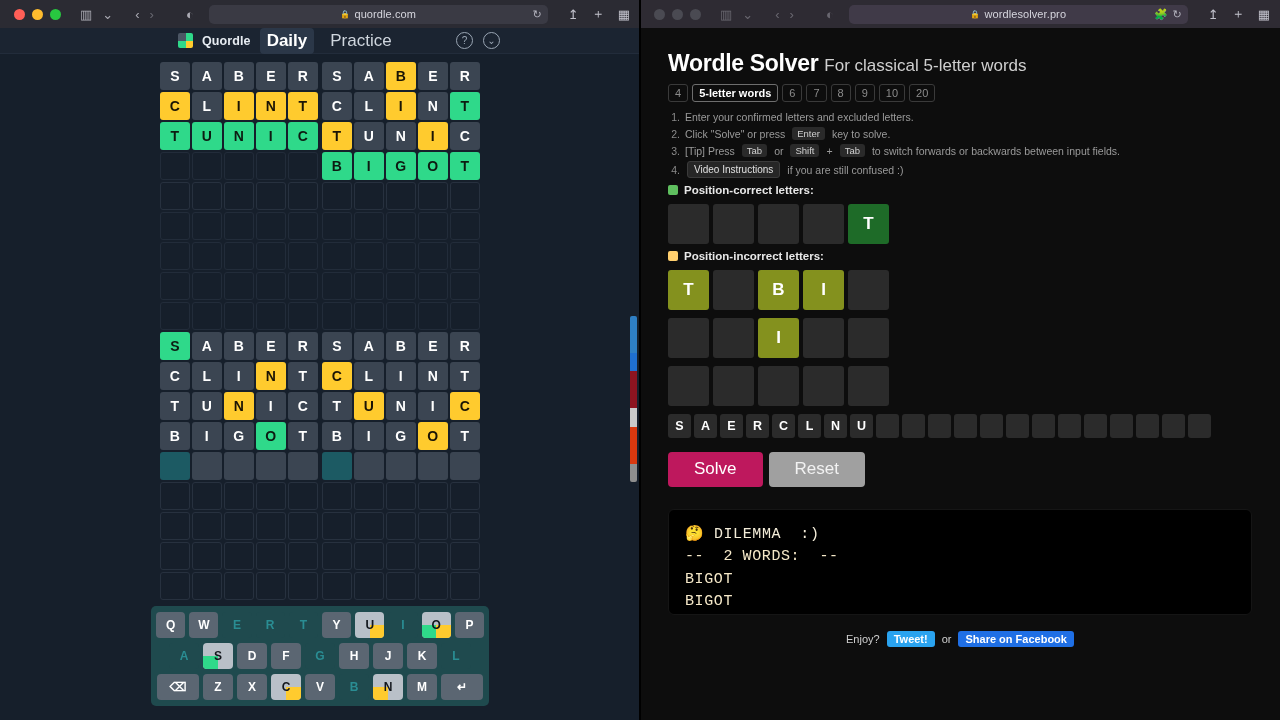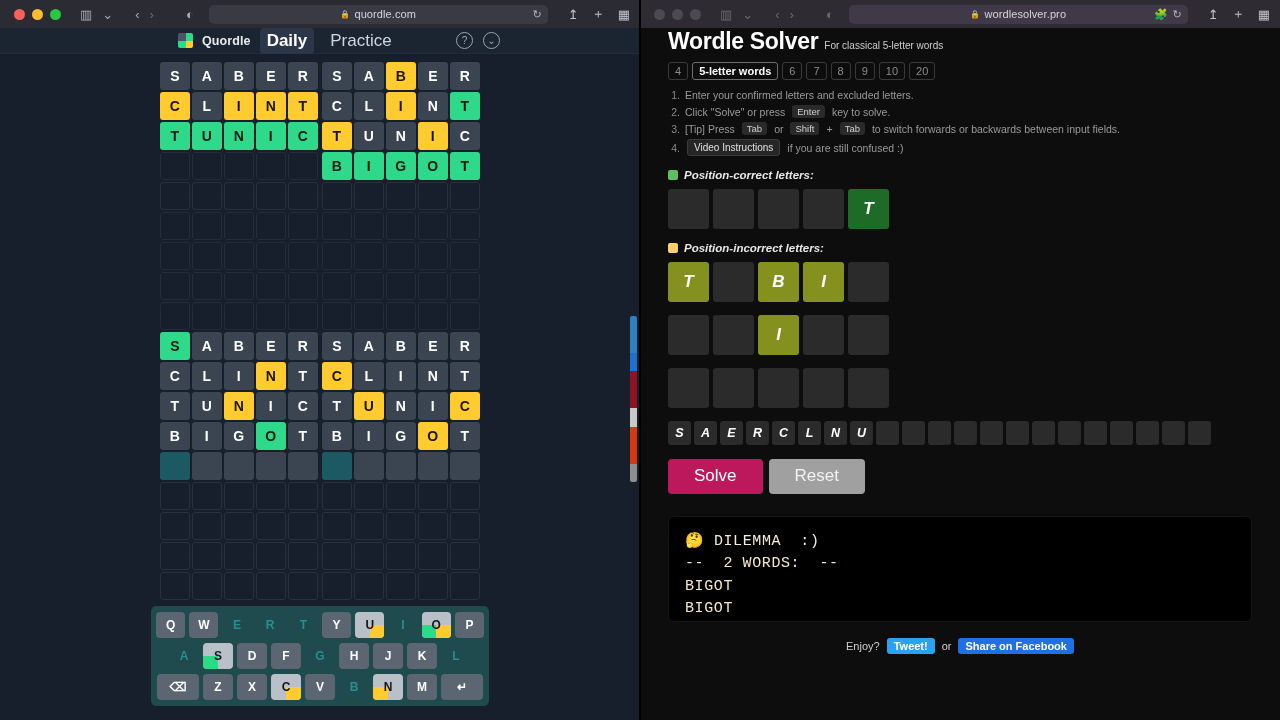--- a/index.html
+++ b/index.html
@@ -82,34 +82,34 @@
   .qg{background:#2fd98a;} .qy{background:#ffcb2e;}
   .key span.lbl{position:relative; z-index:2;}
 
   
   .stripe { position:absolute; right:3px; top:288px; width:7px; height:166px; display:flex; flex-direction:column; border-radius:2px; overflow:hidden;}
   .stripe i{display:block;width:100%;}
 
   
   .right { width: 640px; background:#0b0b0b; }
   .w-body { height:692px; background:#0d0d0d; position:relative; }
-  .w-inner { padding: 0 28px 0 28px; }
+  .w-inner { padding: 22px 28px 0 28px; }
   .w-titlerow { display:flex; align-items:baseline; gap:6px; }
   .w-title { font-size:23px; font-weight:700; color:#fff; letter-spacing:-.3px;}
-  .w-sub { font-size:10px; color:#cfcfcf; }
+  .w-sub { font-size:17px; color:#cfcfcf; }
   .w-tabs { display:flex; gap:4px; margin-top:7px; }
   .w-tab { font-size:11px; color:#8c8c8c; border:1px solid #3a3a3a; border-radius:3px; padding:2px 6px; }
   .w-tab.active { color:#fff; font-weight:700; border-color:#6e6e6e;}
   .w-steps { margin-top:9px; display:flex; flex-direction:column; gap:4px;}
   .w-step { font-size:10.5px; color:#9a9a9a; display:flex; gap:5px; align-items:center;}
   .w-num { width:12px; text-align:right; color:#8a8a8a;}
   .kbd { display:inline-block; background:#2a2a2a; border-radius:3px; padding:1px 5px; font-size:9.5px; color:#d2d2d2; margin:0 2px;}
   .kbd.btnish { background:#262626; border:1px solid #3b3b3b; padding:2px 6px; font-size:10px; color:#e0e0e0;}
 
-  .sec { margin-top:13px;font-style:italic; }
+  .sec { margin-top:6px; }
   .sec-label { display:flex; align-items:center; gap:6px; font-size:11.5px; font-weight:700; color:#e8e8e8; }
   .swatch { width:10px; height:10px; border-radius:2px; }
   .sw-green { background:#5fbf5f; }
   .sw-yellow{ background:#ffcf6e; }
   .sw-gray  { background:#2e2e2e; border:1px solid #555;}
   .inputs { display:flex; gap:4px; margin-top:8px; }
   .ibox {
     width:41px; height:40px; border-radius:3px; background:#2b2b2b;
     display:flex;align-items:center;justify-content:center;
     color:#fff; font-size:17px; font-weight:600;

